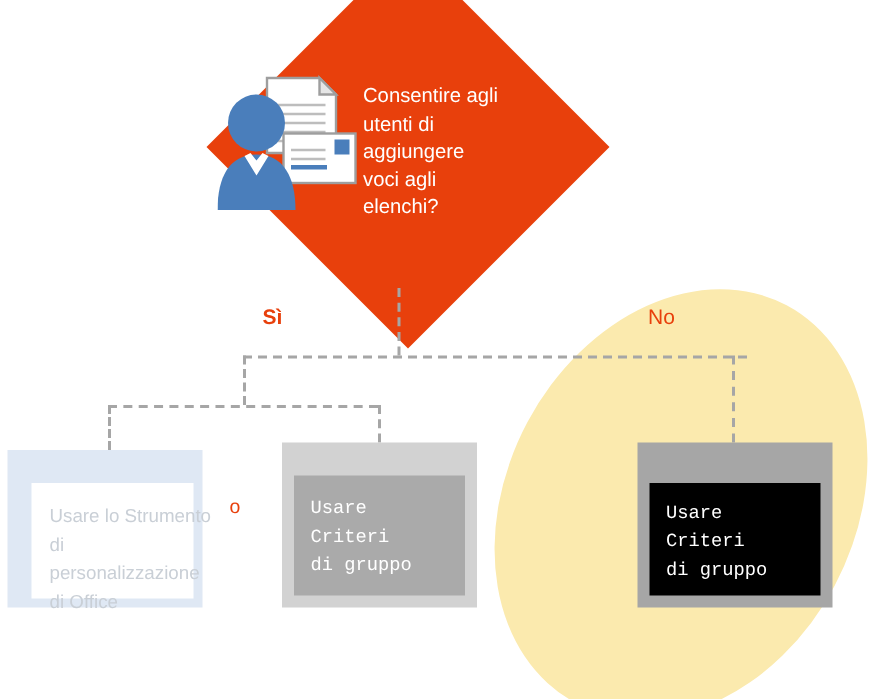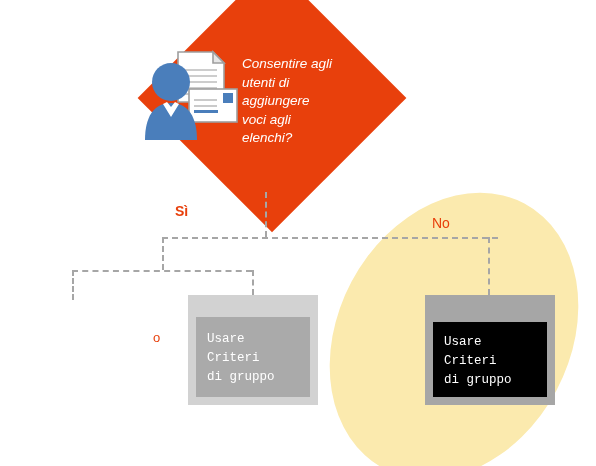--- a/index.html
+++ b/index.html
@@ -43,21 +43,20 @@
   }
   .diamond-text {
     position: absolute;
     left: 242px;
     top: 55px;
     width: 92px;
     color: #ffffff;
     font-size: 13.5px;
     line-height: 18.5px;
     font-family: "Liberation Sans", sans-serif;
-    font-style: italic;
   }
 
   
   .icon-people {
     position: absolute;
     left: 145px;
     top: 44px;
     width: 100px;
     height: 100px;
   }
@@ -76,21 +75,21 @@
 
   
   .branch-label {
     position: absolute;
     color: #e8400c;
     font-size: 14px;
     font-family: "Liberation Sans", sans-serif;
     white-space: nowrap;
   }
   .label-si { left: 175px; top: 203px; font-weight: bold; }
-  .label-no { left: 432px; top: 203px; margin-top: 12px; }
+  .label-no { left: 432px; top: 203px; }
 
   
   .or-text {
     position: absolute;
     left: 153px;
     top: 330px;
     color: #e8400c;
     font-size: 13px;
     font-family: "Liberation Sans", sans-serif;
   }
@@ -230,20 +229,25 @@
 
   <div class="dash-v" style="left:72px; top:270px; height:30px;"></div>
 
   <div class="dash-v" style="left:252px; top:270px; height:25px;"></div>
 
   <div class="dash-v" style="left:488px; top:237px; height:58px;"></div>
 
   <div class="branch-label label-si">Sì</div>
   <div class="branch-label label-no">No</div>
 
+  <div class="opt-box box-office">
+    <div class="inner">
+      <div class="inner-text">Usare lo Strumento di personalizzazione di Office</div>
+    </div>
+  </div>
 
   <div class="or-text">o</div>
 
   <div class="opt-box box-gpo-disabled">
     <div class="screen">
       <div class="screen-text">Usare
 Criteri
 di gruppo</div>
     </div>
   </div>

